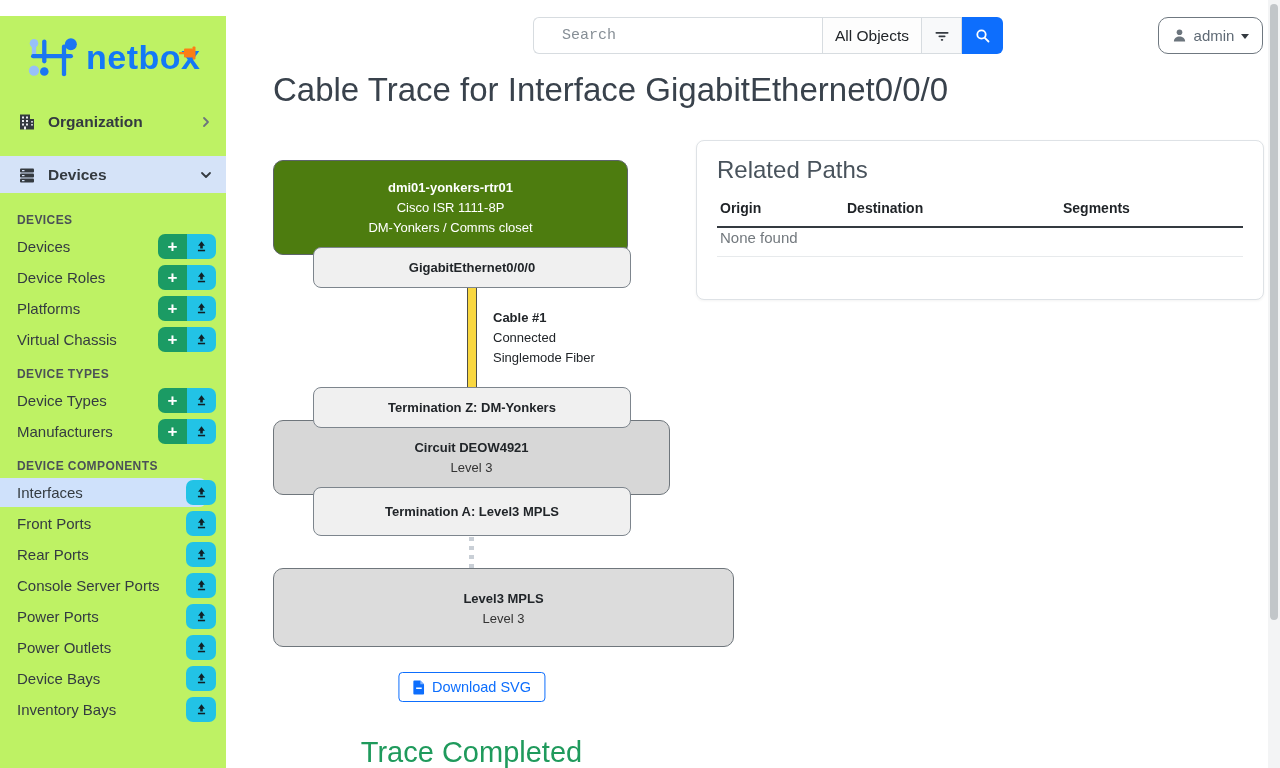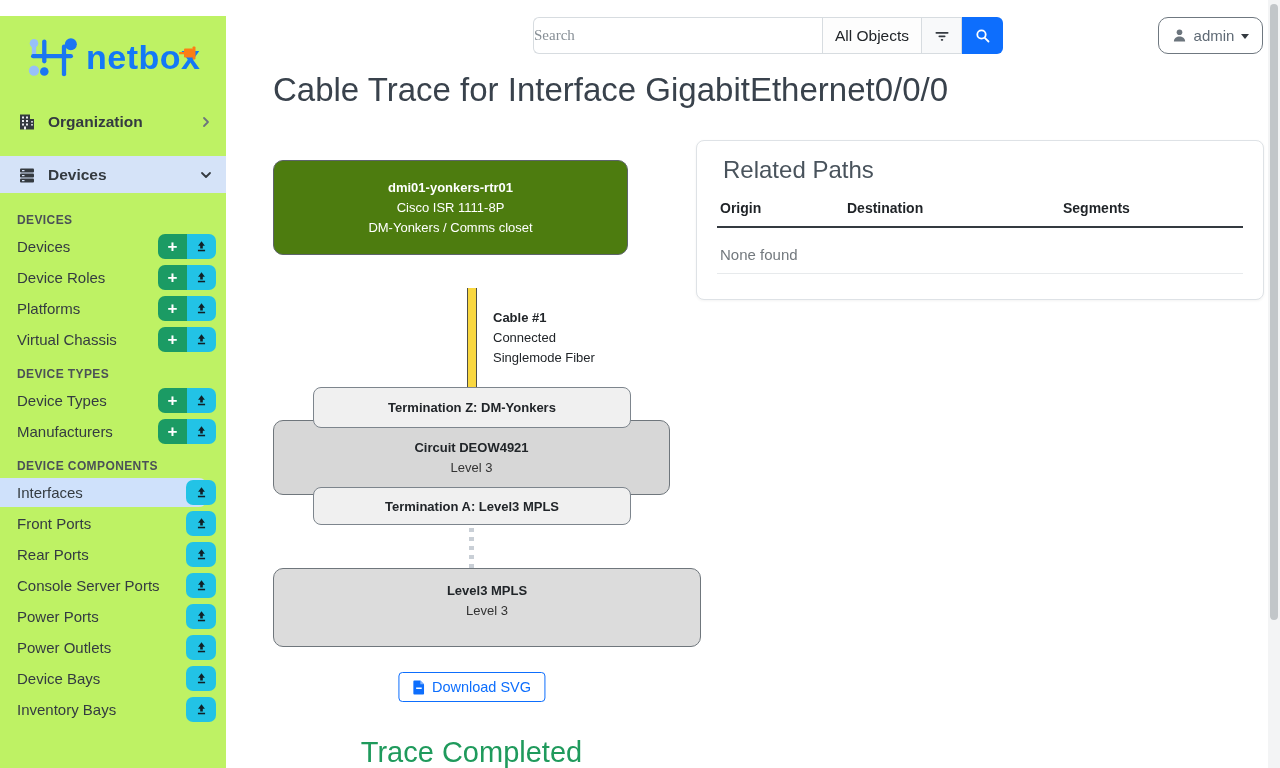--- a/index.html
+++ b/index.html
@@ -29,21 +29,21 @@
   .btn-add { width:29px; height:25px; background:#1b9b64; border:none; border-radius:7px 0 0 7px;
              color:#fff; font-size:17px; font-weight:bold; line-height:23px; text-align:center; cursor:pointer; }
   .btn-import { width:29px; height:25px; background:#22c3e6; border:none; border-radius:0 7px 7px 0;
              display:flex; align-items:center; justify-content:center; cursor:pointer; }
   .btn-import.solo { width:30px; border-radius:7px; }
 
   
   .topbar { position:absolute; left:256px; top:0; width:1024px; height:70px; background:#fff; }
   .searchgroup { position:absolute; left:277px; top:17px; height:37px; display:flex; }
   .searchgroup input { width:289px; height:37px; border:1px solid #d7dce0; border-right:none;
-      border-radius:6px 0 0 6px; padding:0 0; font-size:15px; font-family:Liberation Serif, serif; color:#343a40; outline:none; }
+      border-radius:6px 0 0 6px; padding:0 28px; font-size:15px; font-family:Liberation Mono, monospace; color:#343a40; outline:none; }
   .searchgroup input::placeholder { color:#878f96; }
   .scope { width:100px; height:37px; display:flex; align-items:center; justify-content:center;
       border:1px solid #d7dce0; background:#fdfdfd; font-size:15.5px; color:#212529; cursor:pointer; }
   .filterbtn { width:40px; height:37px; border:1px solid #d7dce0; border-left:none; background:#f8f9fa;
       display:flex; align-items:center; justify-content:center; cursor:pointer; }
   .searchbtn { width:41px; height:37px; border:none; background:#0d6efd; border-radius:0 6px 6px 0;
       display:flex; align-items:center; justify-content:center; cursor:pointer; }
   .userbtn { position:absolute; left:902px; top:17px; width:105px; height:37px; border:1px solid #6f7880;
       border-radius:10px; background:#fff; display:flex; align-items:center; justify-content:center; gap:7px;
       font-size:15px; color:#5f6a75; cursor:pointer; }
@@ -56,47 +56,47 @@
   .trace { position:absolute; left:273px; top:160px; width:397px; height:620px; }
   .tbox { position:absolute; text-align:center; }
   .t-device { left:0; top:0; width:355px; height:95px; background:#4d7c0f; border:1px solid #5d646a;
       border-radius:10px; color:#fff; padding-top:17px; z-index:1; }
   .t-device .l1 { font-size:13px; font-weight:bold; line-height:20px; }
   .t-device .l2 { font-size:13px; line-height:20px; }
   .gbox { background:#f0f0f0; border:1px solid #7d858d; border-radius:8px; z-index:3; font-size:13px;
       font-weight:bold; color:#212529; display:flex; align-items:center; justify-content:center; }
   .t-iface  { left:40px; top:87px;  width:318px; height:41px; }
   .t-termz  { left:40px; top:227px; width:318px; height:41px; }
-  .t-terma  { left:40px; top:327px; width:318px; height:38px; }
+  .t-terma  { left:40px; top:327px; width:318px; height:49px; }
   .t-cable  { position:absolute; left:194px; top:128px; width:10px; height:100px; background:#f9d740;
       border-left:1.5px solid #4f4f46; border-right:1.5px solid #4f4f46; z-index:0; }
   .t-cablelabel { position:absolute; left:220px; top:148px; text-align:left; font-size:13px; color:#212529; line-height:20px; }
   .t-cablelabel .cl1 { font-weight:bold; }
   .t-circuit { left:0; top:260px; width:397px; height:75px; background:#d7d7d7; border:1px solid #6f767c;
       border-radius:10px; padding-top:17px; z-index:2; }
   .t-circuit .l1, .t-far .l1 { font-size:13px; font-weight:bold; color:#212529; line-height:20px; }
   .t-circuit .l2, .t-far .l2 { font-size:13px; color:#333; line-height:20px; }
   .t-dash { position:absolute; left:196px; top:368px; width:5px; height:40px;
       background:repeating-linear-gradient(to bottom, #c9cfd6 0 4px, transparent 4px 9px); z-index:0; }
-  .t-far { left:0; top:408px; width:428px; height:79px; background:#dcdcdc; border:1px solid #6f767c;
-      border-radius:10px; padding-top:12px; z-index:1; }
+  .t-far { left:0; top:408px; width:461px; height:79px; background:#dcdcdc; border:1px solid #6f767c;
+      border-radius:10px; padding-top:20px; z-index:1; }
   .t-download { position:absolute; left:50%; top:512px; transform:translateX(-50%); height:30px;
       display:flex; align-items:center; gap:7px; padding:8px 13px; background:#fff; border:1px solid #0d6efd;
       border-radius:4px; color:#0d6efd; font-size:14.5px; cursor:pointer; white-space:nowrap; }
   .t-status { position:absolute; left:0; top:576px; width:100%; text-align:center; font-size:29px;
       font-weight:400; color:#1f9a5c; }
 
   
   .card { position:absolute; left:696px; top:140px; width:568px; height:160px; background:#fff;
       border:1px solid #dee2e6; border-radius:8px; box-shadow:0 1px 3px rgba(0,0,0,0.05); padding:15px 20px; }
-  .card h2 { font-size:24px; font-weight:400; color:#49535c; margin-bottom:16px;margin-left:6px; }
+  .card h2 { font-size:24px; font-weight:400; color:#49535c; margin-bottom:16px; }
   .card table { width:100%; border-collapse:collapse; }
   .card th { text-align:left; font-size:14px; font-weight:bold; color:#1f2327; padding:0 0 10px 3px;
       border-bottom:2px solid #343a40; }
-  .card td { font-size:15px; color:#73797e; padding:18px 0 10px 3px; border-bottom:1px solid #e7eaec; }
+  .card td { font-size:15px; color:#73797e; padding:1px 0 10px 3px; border-bottom:1px solid #e7eaec; }
 
   
   .sb-track { position:absolute; right:0; top:0; width:12px; height:768px; background:#f3f4f5; }
   .sb-thumb { position:absolute; right:2px; top:4px; width:8px; height:616px; background:#c2c6c9; border-radius:4px; }
 
   svg { display:block; }
 </style>
 </head>
 <body>
 
@@ -413,20 +413,23 @@
   <h1 class="pagetitle">Cable Trace for Interface GigabitEthernet0/0/0</h1>
 
   <div class="trace">
 
     <div class="tbox t-device">
       <div class="l1">dmi01-yonkers-rtr01</div>
       <div class="l2">Cisco ISR 1111-8P</div>
       <div class="l2">DM-Yonkers / Comms closet</div>
     </div>
 
+    <div class="tbox gbox t-iface">
+      <span>GigabitEthernet0/0/0</span>
+    </div>
 
     <div class="t-cable"></div>
 
     <div class="t-cablelabel">
       <div class="cl1">Cable #1</div>
       <div>Connected</div>
       <div>Singlemode Fiber</div>
     </div>
 
     <div class="tbox gbox t-termz">

